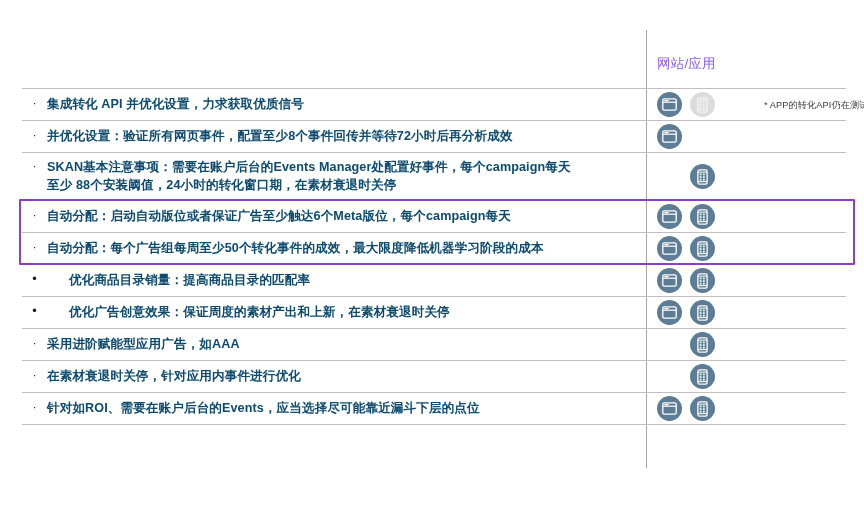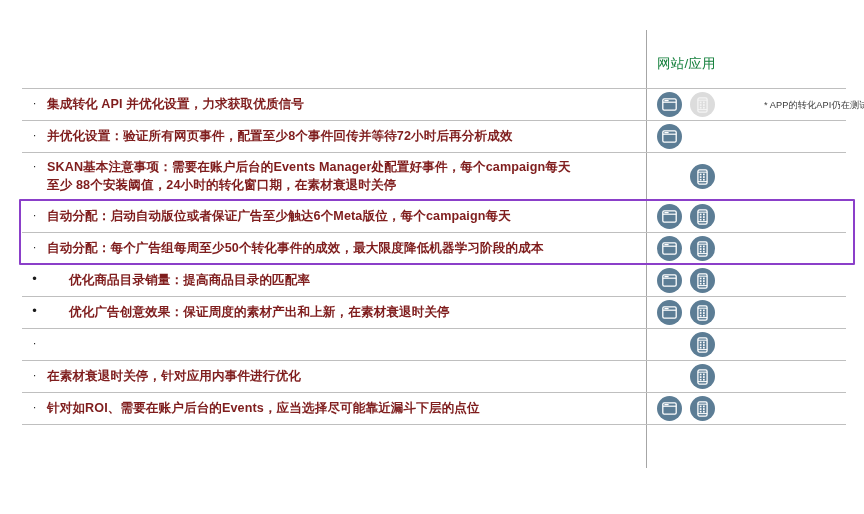--- a/index.html
+++ b/index.html
@@ -38,21 +38,21 @@
     width: 1px;
     height: 438px;
     background: #a6a6a6;
   }
   .col-header {
     position: absolute;
     left: 657px;
     top: 55px;
     font-size: 13.5px;
     font-weight: 400;
-    color: #15803d;
+    color: #8b5cf6;
     letter-spacing: .2px;
     white-space: nowrap;
   }
 
   
   .table {
     position: absolute;
     left: 22px;
     top: 88px;
     width: 824px;
@@ -88,21 +88,21 @@
   }
   .bullet.big {
     font-size: 13px;
     transform: translateY(-2px);
   }
   .bullet.big + .row-label { padding-left: 6px; margin-left: 16px; }
   .row-label {
     font-size: 12.6px;
     line-height: 17.5px;
     font-weight: 700;
-    color: #7f1d1d;
+    color: #0c4a6e;
     letter-spacing: .1px;
     white-space: pre-line;
   }
 
   .row-icons {
     flex: 0 0 auto;
     width: 118px;
     box-sizing: border-box;
     padding-left: 11px;
     display: flex;
@@ -339,20 +339,21 @@
               <rect x="6" y="7.199999999999999" width="1.7" height="1.7" fill="#ffffff"></rect>
               <rect x="2.8" y="9.8" width="1.7" height="1.7" fill="#ffffff"></rect>
               <rect x="6" y="9.8" width="1.7" height="1.7" fill="#ffffff"></rect>
             </svg>
           </span>
         </div>
       </div>
       <div class="row">
         <div class="row-text">
           <span class="bullet">·</span>
+          <span class="row-label">采用进阶赋能型应用广告，如AAA</span>
         </div>
         <div class="row-icons">
           <span class="icon-slot"></span>
           <span class="icon">
             <svg width="11" height="16" viewBox="0 0 11 16">
               <rect x="0.9" y="0.9" width="9.2" height="14.2" rx="1.6" fill="none" stroke="#ffffff" stroke-width="1.3"></rect>
               <line x1="0.9" y1="3.2" x2="10.1" y2="3.2" stroke="#ffffff" stroke-width="1"></line>
               <line x1="0.9" y1="12.6" x2="10.1" y2="12.6" stroke="#ffffff" stroke-width="1"></line>
               <rect x="2.8" y="4.6" width="1.7" height="1.7" fill="#ffffff"></rect>
               <rect x="6" y="4.6" width="1.7" height="1.7" fill="#ffffff"></rect>

